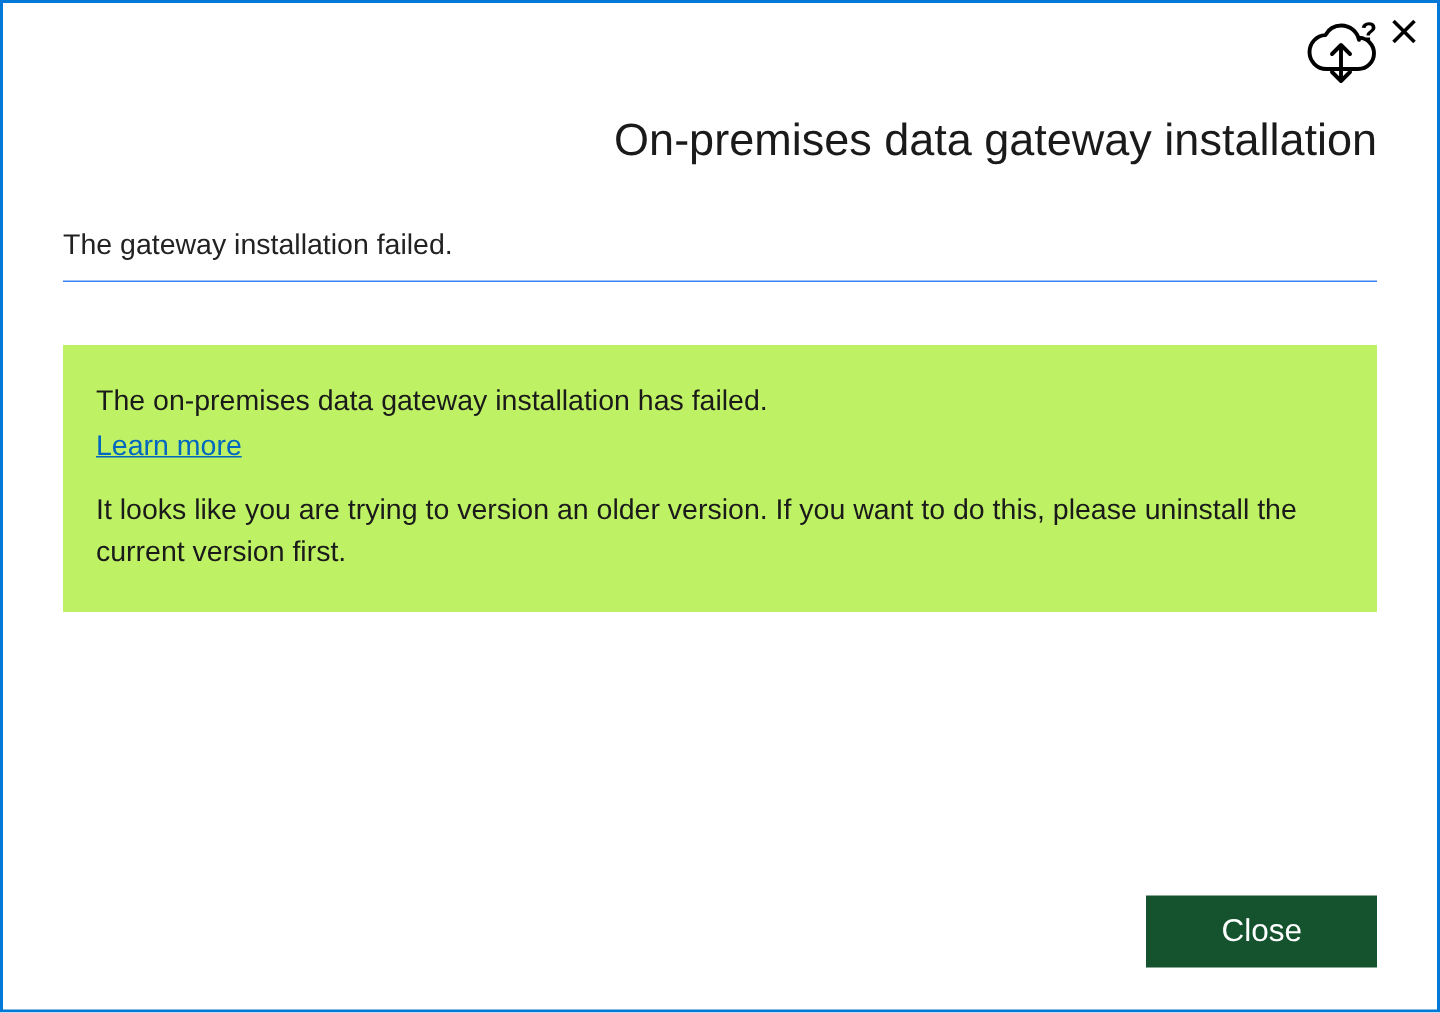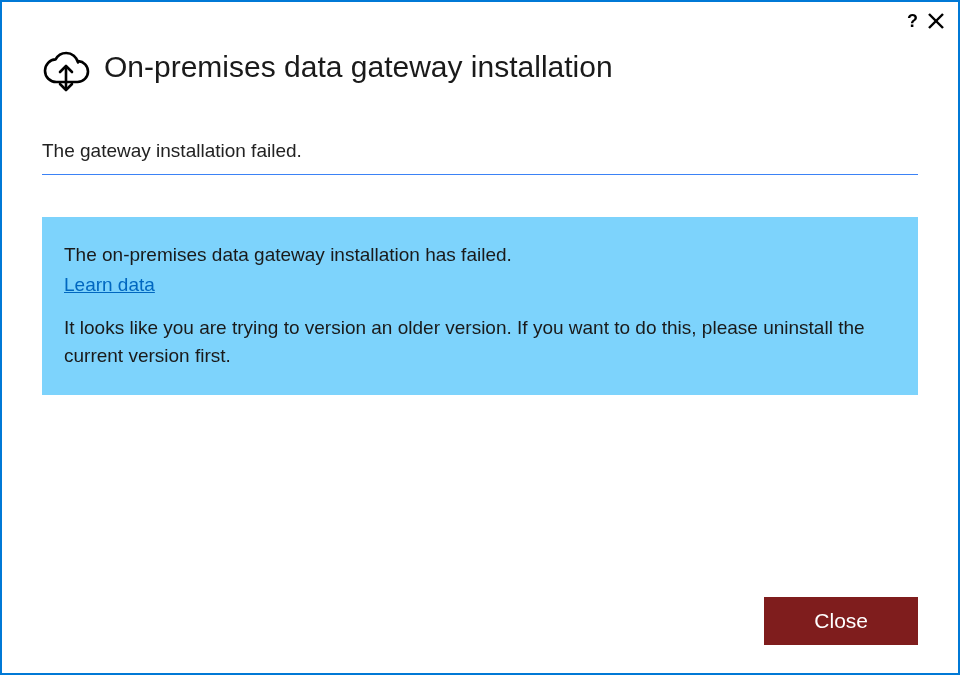--- a/index.html
+++ b/index.html
@@ -31,23 +31,24 @@
     font-weight: 700;
     font-size: 18px;
     color: #000;
     line-height: 1;
   }
   .titlebar-controls .help { font-size: 18px; font-weight: 700; }
   .titlebar-controls .close-x svg { display:block; }
 
   .header {
     display: flex;
-    align-items: flex-start;
+    align-items: flex-end;
     gap: 14px;
-    padding: 48px 40px 0 40px;
+    padding: 12px 40px 0 40px;
+    flex-direction: column;
   }
   .header .icon { flex: 0 0 auto; }
   .header h1 {
     font-size: 30px;
     font-weight: 400;
     margin: 0;
     color: #1a1a1a;
   }
 
   .content {
@@ -58,21 +59,21 @@
   }
   .status-line {
     font-size: 19px;
     color: #222;
     padding: 42px 0 12px 0;
     border-bottom: 1px solid #3b82f6;
   }
 
   .error-box {
     margin-top: 42px;
-    background: #7dd3fc;
+    background: #bef264;
     padding: 24px 22px 26px 22px;
     font-size: 19px;
     line-height: 1.45;
     color: #1a1a1a;
   }
   .error-box .failed-msg { margin: 0 0 2px 0; }
   .error-box a.learn-more {
     color: #0067c0;
     text-decoration: underline;
     cursor: pointer;
@@ -81,21 +82,21 @@
   .error-box .detail {
     margin: 16px 0 0 0;
   }
 
   .footer {
     padding: 0 40px 28px 0;
     display: flex;
     justify-content: flex-end;
   }
   .btn-primary {
-    background: #7f1d1d;
+    background: #14532d;
     color: #fff;
     border: none;
     font-size: 21px;
     font-weight: 400;
     padding: 12px 50px;
     cursor: pointer;
     font-family: inherit;
   }
 </style>
 </head>
@@ -123,21 +124,21 @@
       </svg>
     </span>
     <h1>On-premises data gateway installation</h1>
   </div>
 
   <div class="content">
     <div class="status-line">The gateway installation failed.</div>
 
     <div class="error-box">
       <p class="failed-msg">The on-premises data gateway installation has failed.</p>
-      <a class="learn-more">Learn data</a>
+      <a class="learn-more">Learn more</a>
       <p class="detail">It looks like you are trying to version an older version. If you want to do this, please uninstall the current version first.</p>
     </div>
   </div>
 
   <div class="footer">
     <button class="btn-primary">Close</button>
   </div>
 
 </div>
 

